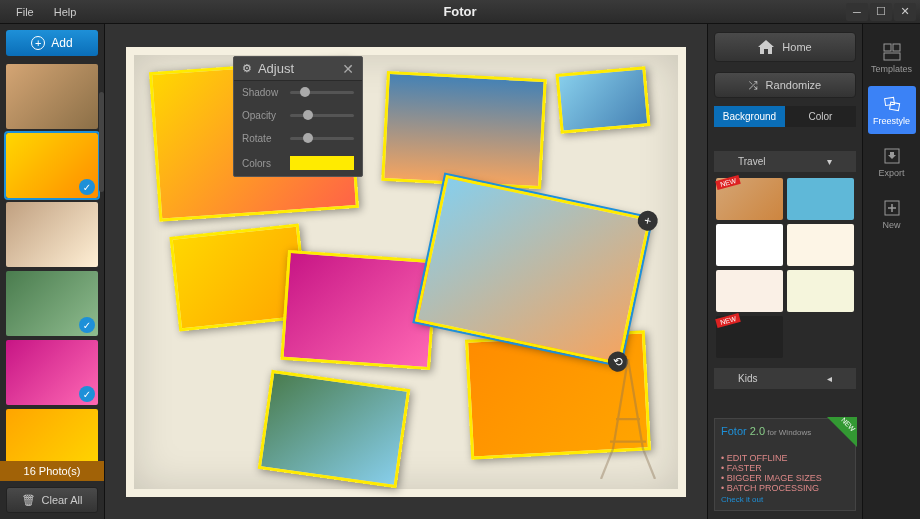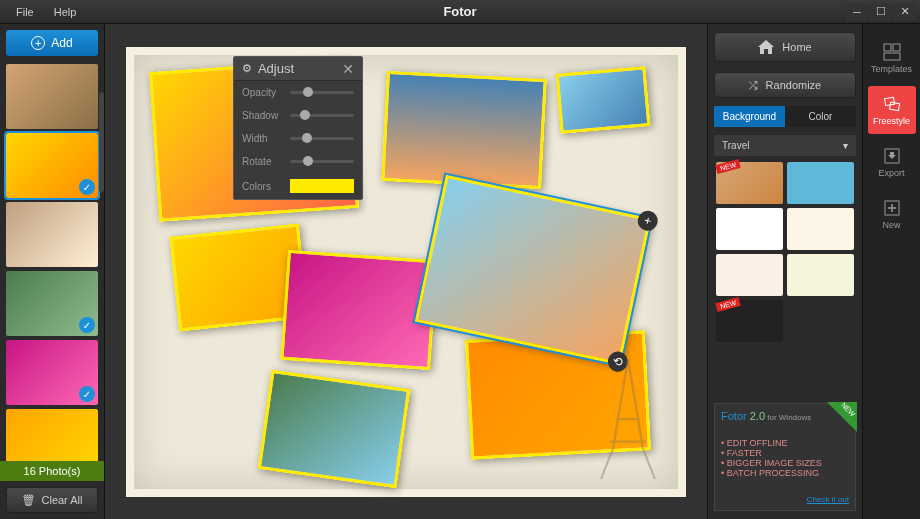--- a/index.html
+++ b/index.html
@@ -17,21 +17,21 @@
 .thumbs{flex:1;overflow-y:auto;padding:2px 6px}
 .thumb{height:65px;margin-bottom:4px;border-radius:2px;position:relative;cursor:pointer;background:#555}
 .thumb.selected{outline:2px solid #1e90d8}
 .check{position:absolute;right:3px;bottom:3px;width:16px;height:16px;background:#1e90d8;border-radius:50%;color:#fff;display:flex;align-items:center;justify-content:center;font-size:10px}
 .t1{background:linear-gradient(135deg,#d4a574,#8b6f47)}
 .t2{background:linear-gradient(135deg,#ffd700,#ff8c00)}
 .t3{background:linear-gradient(135deg,#c0a080,#ffefd5)}
 .t4{background:linear-gradient(135deg,#4a7c4e,#8fbc8f)}
 .t5{background:linear-gradient(135deg,#c71585,#ff69b4)}
 .t6{background:linear-gradient(135deg,#ffa500,#ffd700)}
-.photo-count{background:#4d7c0f;text-align:center;padding:4px;color:#fff;font-size:11px}
+.photo-count{background:#a16207;text-align:center;padding:4px;color:#fff;font-size:11px}
 .clear-btn{margin:6px;height:26px;background:linear-gradient(#4a4a4a,#333);border-radius:3px;display:flex;align-items:center;justify-content:center;gap:6px;cursor:pointer;border:1px solid #222}
 .canvas-area{flex:1;background:#333;padding:12px;display:flex;align-items:center;justify-content:center;position:relative}
 .collage-bg{width:560px;height:450px;background:#ede8d8;box-shadow:inset 0 0 40px rgba(0,0,0,.15);position:relative;border:8px solid #f5f0e0}
 .photo{position:absolute;border:3px solid #ffeb00;box-shadow:2px 2px 8px rgba(0,0,0,.4)}
 .p1{width:200px;height:150px;left:20px;top:10px;background:linear-gradient(135deg,#ffd700,#ff6347);transform:rotate(-4deg)}
 .p2{width:160px;height:110px;left:250px;top:20px;background:linear-gradient(180deg,#4682b4,#f4a460);transform:rotate(3deg)}
 .p3{width:90px;height:60px;right:30px;top:15px;background:linear-gradient(135deg,#87ceeb,#4682b4);transform:rotate(-5deg)}
 .p4{width:130px;height:95px;left:40px;top:175px;background:linear-gradient(135deg,#ffd700,#ffa500);transform:rotate(-6deg)}
 .p5{width:150px;height:110px;left:150px;top:200px;background:linear-gradient(135deg,#c71585,#ff69b4);transform:rotate(4deg)}
 .p6{width:210px;height:150px;right:40px;top:140px;background:linear-gradient(135deg,#87ceeb,#f4a460);transform:rotate(12deg);outline:2px solid #1e90d8}
@@ -46,45 +46,45 @@
 .adjust-title{flex:1;font-size:13px}
 .close-x{cursor:pointer;font-size:14px;color:#aaa}
 .adjust-row{display:flex;align-items:center;padding:6px 8px;gap:6px}
 .adjust-label{width:42px;font-size:10px;color:#999}
 .slider{flex:1;height:3px;background:#555;border-radius:2px;position:relative}
 .slider-thumb{position:absolute;width:10px;height:10px;background:#aaa;border-radius:50%;top:-4px;cursor:pointer}
 .color-swatch{flex:1;height:14px;background:#ffeb00;cursor:pointer}
 .right-panel{width:155px;background:#2a2a2a;border-left:1px solid #111;display:flex;flex-direction:column;padding:8px 6px}
 .home-btn{height:30px;background:linear-gradient(#4a4a4a,#333);border-radius:4px;display:flex;align-items:center;justify-content:center;gap:8px;cursor:pointer;border:1px solid #222;margin-bottom:10px}
 .randomize-btn{height:26px;background:linear-gradient(#4a4a4a,#333);border-radius:4px;display:flex;align-items:center;justify-content:center;gap:8px;cursor:pointer;border:1px solid #222;margin-bottom:8px;font-size:11px}
-.tabs{display:flex;margin-bottom:4px}
+.tabs{display:flex;margin-bottom:20px}
 .tab{flex:1;text-align:center;padding:5px;cursor:pointer;background:#222;font-size:10px}
 .tab.active{background:#0a6eb8;color:#fff}
-.category-header{background:#3a3a3a;padding:5px 8px;display:flex;justify-content:space-between;align-items:center;margin-top:4px;cursor:pointer;font-size:10px}
+.category-header{background:#3a3a3a;padding:5px 24px;display:flex;justify-content:space-between;align-items:center;margin-top:4px;cursor:pointer;font-size:10px}
 .bg-grid{display:grid;grid-template-columns:1fr 1fr;gap:4px;padding:6px 2px}
 .bg-thumb{height:42px;border-radius:2px;cursor:pointer}
 .bt1{background:linear-gradient(135deg,#d4a574,#cd853f);position:relative}
 .bt2{background:#5fb8d8}
 .bt3{background:#fff}
 .bt4{background:#fdf5e6}
 .bt5{background:#faf0e6}
 .bt6{background:#f5f5dc}
 .bt7{background:#222;position:relative}
 .new-badge{position:absolute;top:0;left:0;background:#d22;color:#fff;font-size:7px;padding:1px 4px;transform:rotate(-15deg)}
 .promo{margin-top:auto;background:#333;border:1px solid #444;padding:6px;font-size:9px;position:relative}
 .promo-title{color:#1e90d8;font-size:11px;margin-bottom:16px}
 .promo-title .ver{color:#8c8}
 .promo ul{list-style:none;color:#d88}
 .promo li:before{content:"• ";color:#d88}
-.promo-link{text-align:right;color:#1e90d8;text-decoration:underline;margin-top:17px;cursor:pointer;font-size:8px}
+.promo-link{color:#1e90d8;margin-top:2px;cursor:pointer;font-size:8px}
 .new-corner{position:absolute;top:-2px;right:-2px;width:0;height:0;border-left:30px solid transparent;border-top:30px solid #393}
 .new-corner span{position:absolute;top:-26px;right:1px;transform:rotate(45deg);font-size:7px;color:#fff}
 .tool-rail{width:58px;background:#232323;border-left:1px solid #111;display:flex;flex-direction:column;align-items:center;padding-top:10px;gap:4px}
 .tool-btn{width:48px;height:48px;display:flex;flex-direction:column;align-items:center;justify-content:center;gap:3px;cursor:pointer;border-radius:3px;font-size:9px;color:#999}
-.tool-btn.active{background:#ef4444;color:#fff}
+.tool-btn.active{background:#3b82f6;color:#fff}
 .tool-icon{width:18px;height:18px;display:flex;align-items:center;justify-content:center}
 .scrollbar{width:5px;background:#444;border-radius:3px;height:100px;position:absolute;right:0}
 svg{display:block}
 </style>
 </head>
 <body>
 
 <div class="titlebar">
   <div class="menu">
     <span>File</span>
@@ -144,35 +144,29 @@
         </svg>
     </div>
 
     <div class="adjust-panel">
       <div class="adjust-header">
         <span>⚙</span>
         <span class="adjust-title">Adjust</span>
         <span class="close-x">✕</span>
       </div>
       <div class="adjust-row">
-        <span class="adjust-label">Opacity</span>
-        <div class="slider">
-            <div class="slider-thumb" style="left:20%"></div>
-          </div>
-      </div>
-      <div class="adjust-row">
         <span class="adjust-label">Shadow</span>
         <div class="slider">
             <div class="slider-thumb" style="left:15%"></div>
           </div>
       </div>
       <div class="adjust-row">
-        <span class="adjust-label">Width</span>
+        <span class="adjust-label">Opacity</span>
         <div class="slider">
-            <div class="slider-thumb" style="left:18%"></div>
+            <div class="slider-thumb" style="left:20%"></div>
           </div>
       </div>
       <div class="adjust-row">
         <span class="adjust-label">Rotate</span>
         <div class="slider">
             <div class="slider-thumb" style="left:20%"></div>
           </div>
       </div>
       <div class="adjust-row">
         <span class="adjust-label">Colors</span>
@@ -208,20 +202,24 @@
         </div>
       <div class="bg-thumb bt2"></div>
       <div class="bg-thumb bt3"></div>
       <div class="bg-thumb bt4"></div>
       <div class="bg-thumb bt5"></div>
       <div class="bg-thumb bt6"></div>
       <div class="bg-thumb bt7">
           <span class="new-badge">NEW</span>
         </div>
     </div>
+    <div class="category-header">
+      <span>Kids</span>
+      <span>◂</span>
+    </div>
     <div class="promo">
       <div class="new-corner">
           <span>NEW</span>
         </div>
       <div class="promo-title">
         <span>Fotor </span><span class="ver">2.0</span><span style="font-size:8px;color:#999"> for Windows</span>
       </div>
       <ul>
         <li>EDIT OFFLINE</li>
         <li>FASTER</li>

